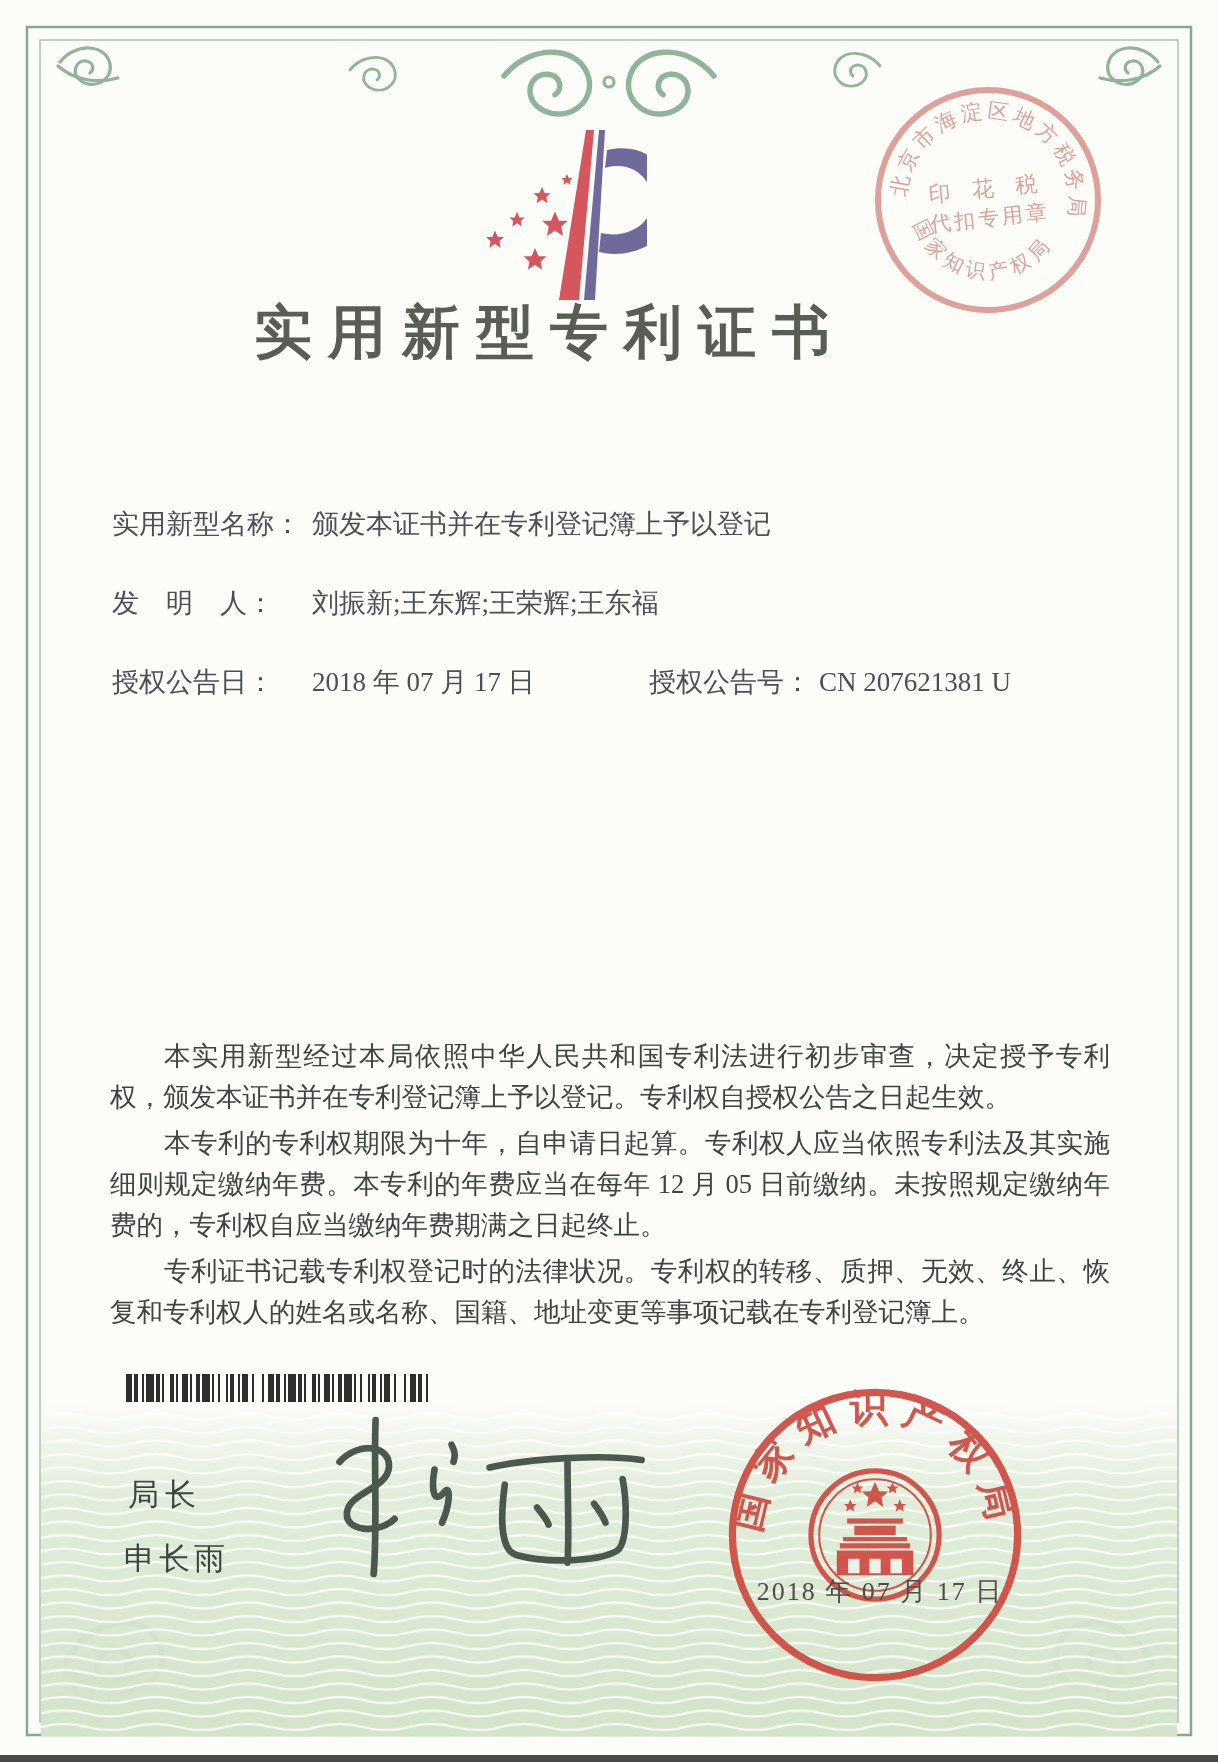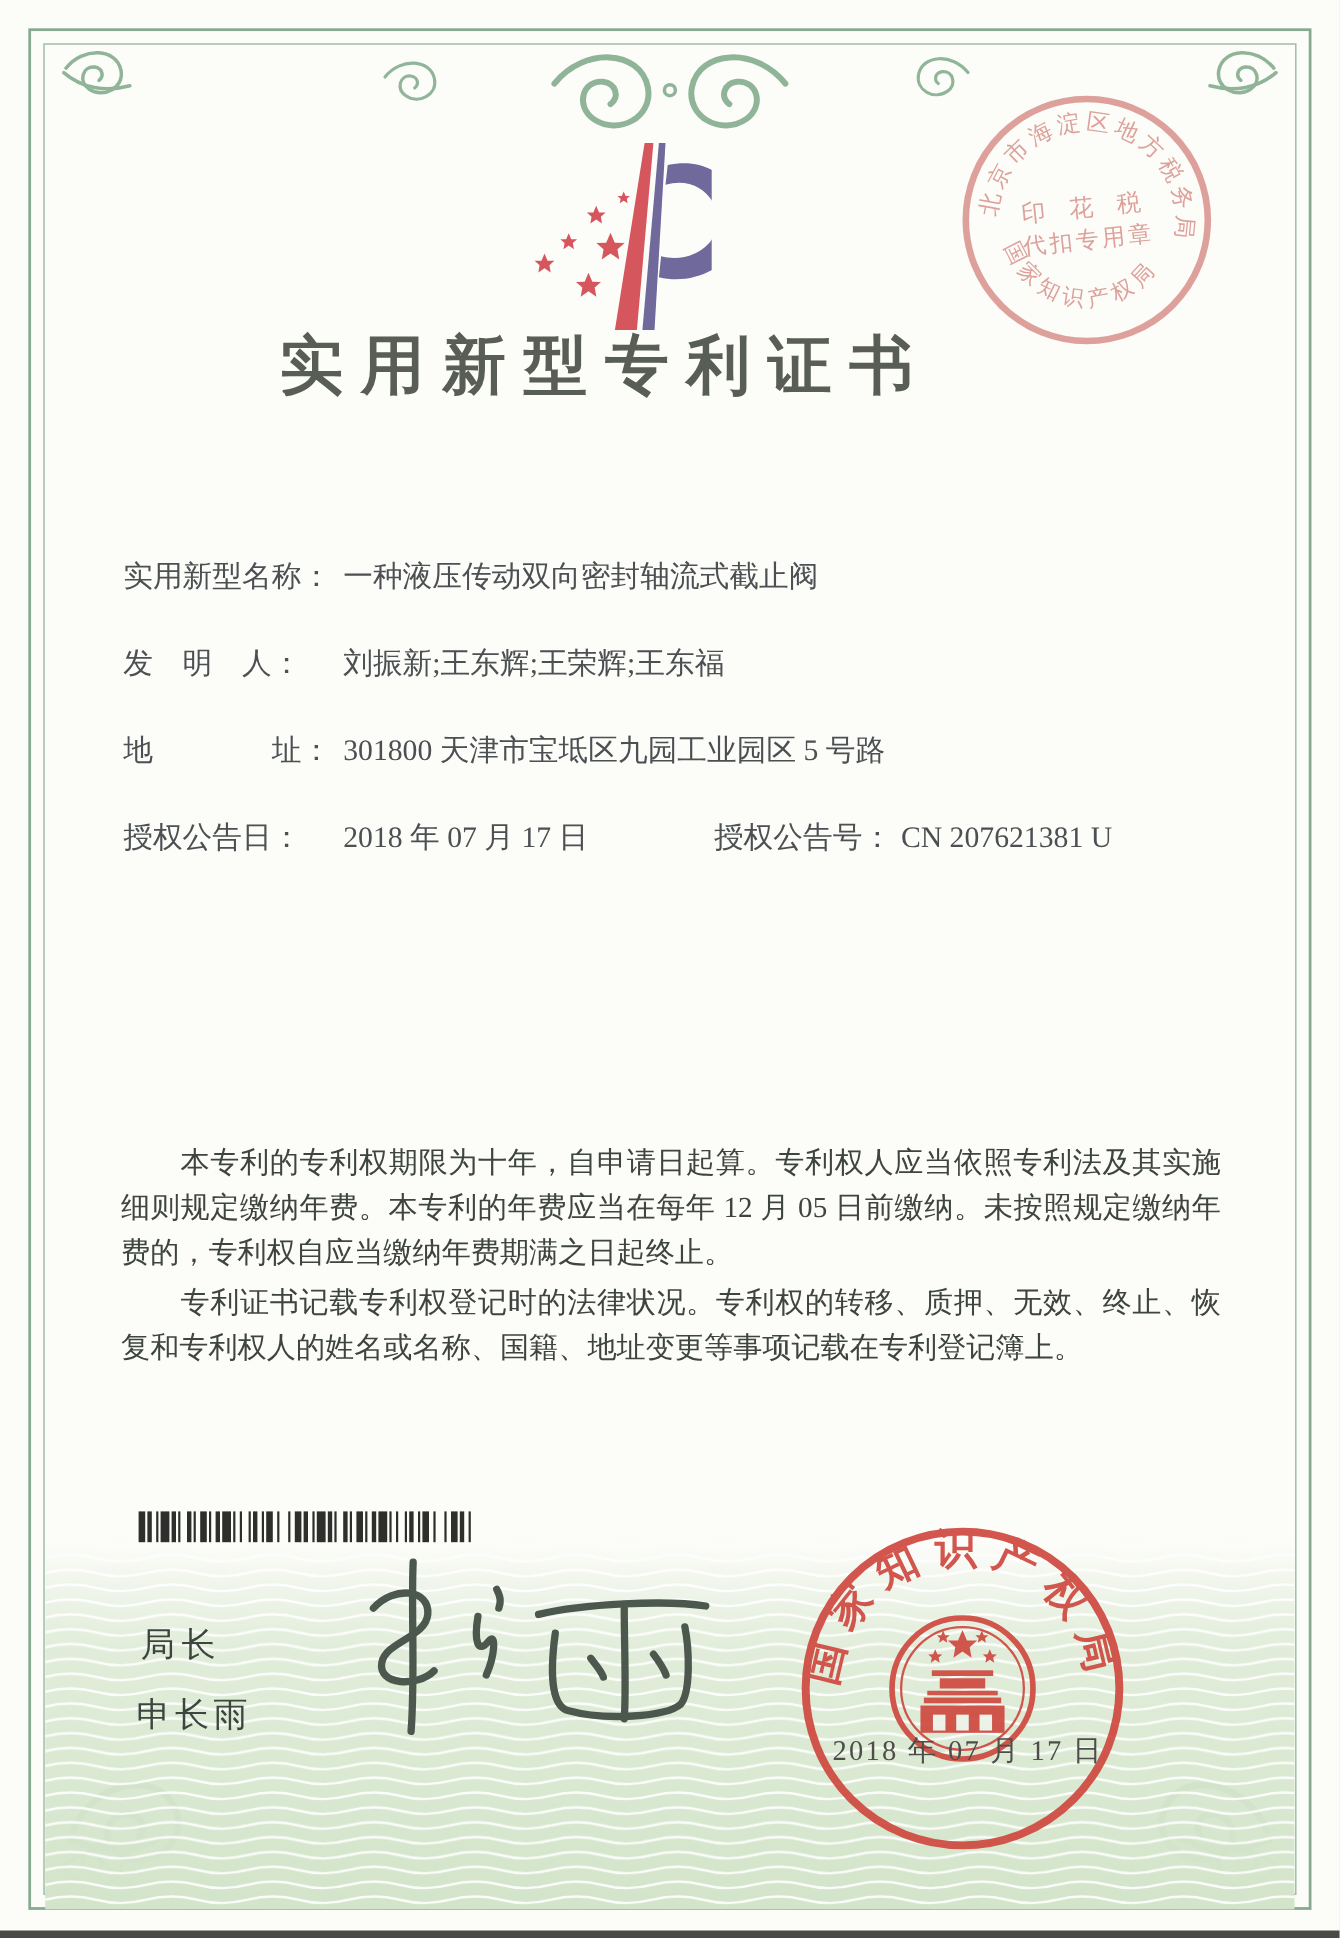--- a/index.html
+++ b/index.html
@@ -150,27 +150,27 @@
         <textPath href="#tp-bot" startOffset="50%">国家知识产权局</textPath>
       </text>
     </g>
     <g transform="rotate(-6 130 130)">
       <text class="stamp-text" x="130" y="126" font-size="22" letter-spacing="8" text-anchor="middle">印 花 税</text>
       <text class="stamp-text" x="130" y="155" font-size="21" letter-spacing="3" text-anchor="middle">代扣专用章</text>
     </g>
   </svg>
 
   <div class="fields">
-      <div class="field-row"><span class="flabel">实用新型名称：</span><span>一种液压传动双向密封轴流式截止阀</span></div>
+      <div class="field-row"><span class="flabel">实用新型名称：</span><span>颁发本证书并在专利登记簿上予以登记</span></div>
       <div class="field-row"><span class="flabel">发　明　人：</span><span>刘振新;王东辉;王荣辉;王东福</span></div>
-      <div class="field-row"><span class="flabel">地　　　　址：</span><span>301800 天津市宝坻区九园工业园区 5 号路</span></div>
       <div class="field-row"><span class="flabel">授权公告日：</span><span>2018 年 07 月 17 日</span><span class="pair2"><span class="flabel2">授权公告号：</span><span>CN 207621381 U</span></span></div>
     </div>
 
   <div class="paras">
+      <p>本实用新型经过本局依照中华人民共和国专利法进行初步审查，决定授予专利权，颁发本证书并在专利登记簿上予以登记。专利权自授权公告之日起生效。</p>
       <p>本专利的专利权期限为十年，自申请日起算。专利权人应当依照专利法及其实施细则规定缴纳年费。本专利的年费应当在每年 12 月 05 日前缴纳。未按照规定缴纳年费的，专利权自应当缴纳年费期满之日起终止。</p>
       <p>专利证书记载专利权登记时的法律状况。专利权的转移、质押、无效、终止、恢复和专利权人的姓名或名称、国籍、地址变更等事项记载在专利登记簿上。</p>
     </div>
 
   <svg class="waves" width="1136" height="340" viewBox="0 0 1136 340">
     <defs>
       <linearGradient id="wg" x1="0" y1="0" x2="0" y2="1">
         <stop offset="0" stop-color="#dcead4" stop-opacity="0"></stop>
         <stop offset="0.3" stop-color="#dcead4" stop-opacity="0.85"></stop>
         <stop offset="1" stop-color="#d2e4c9" stop-opacity="1"></stop>

